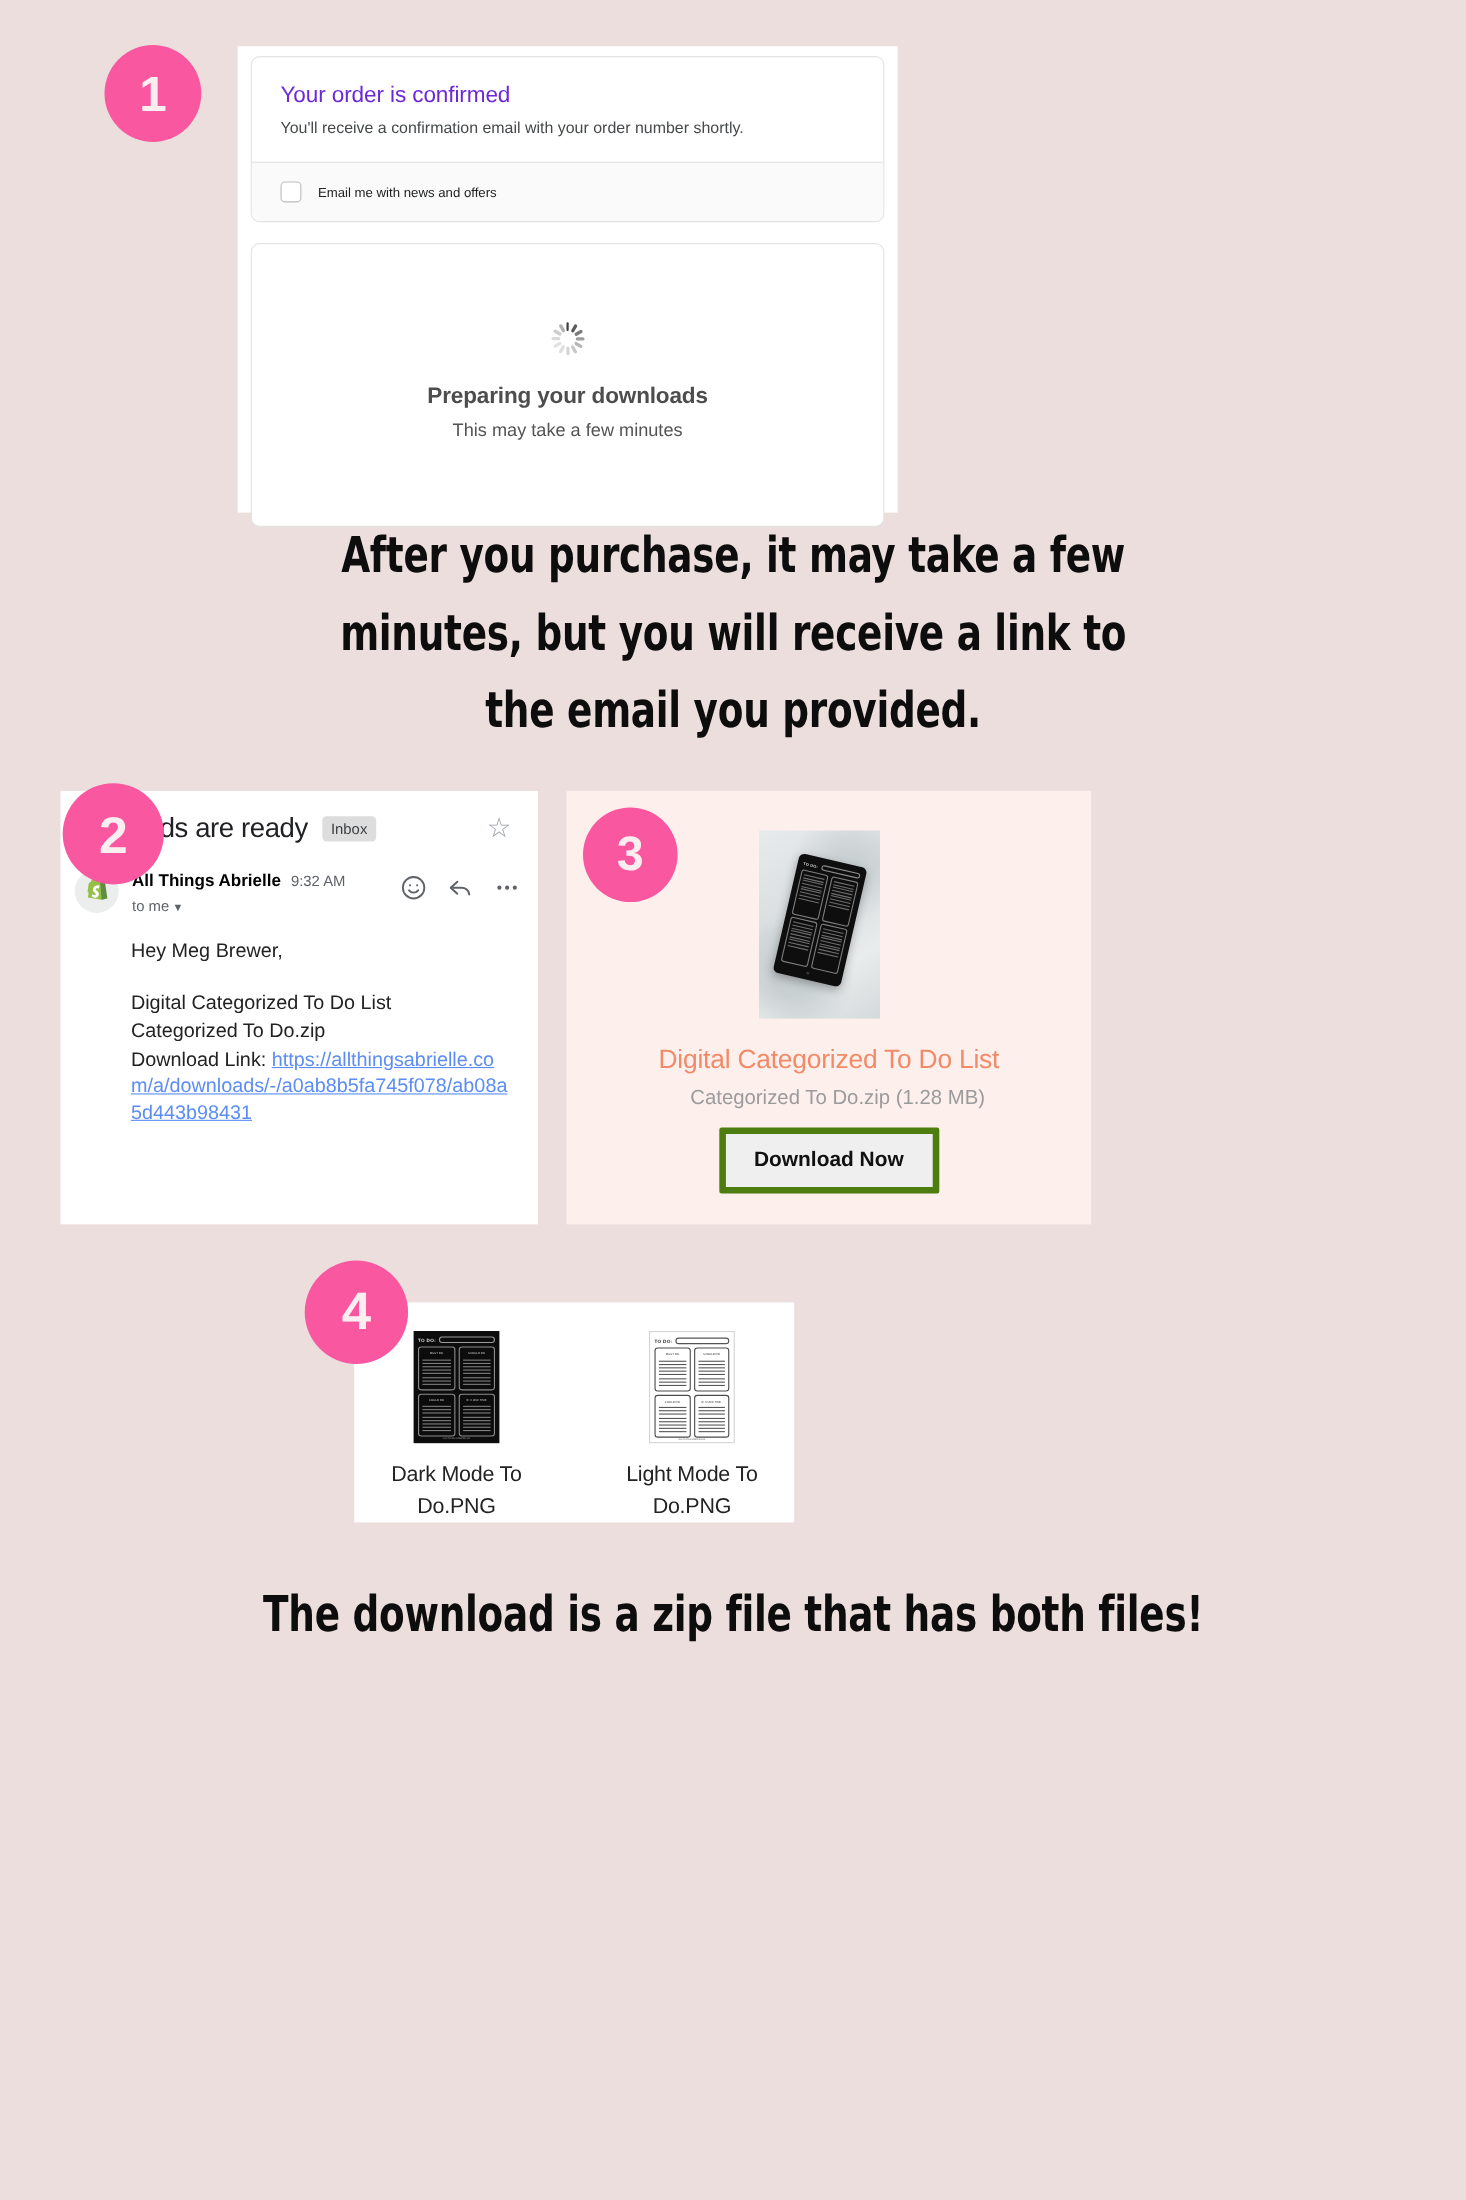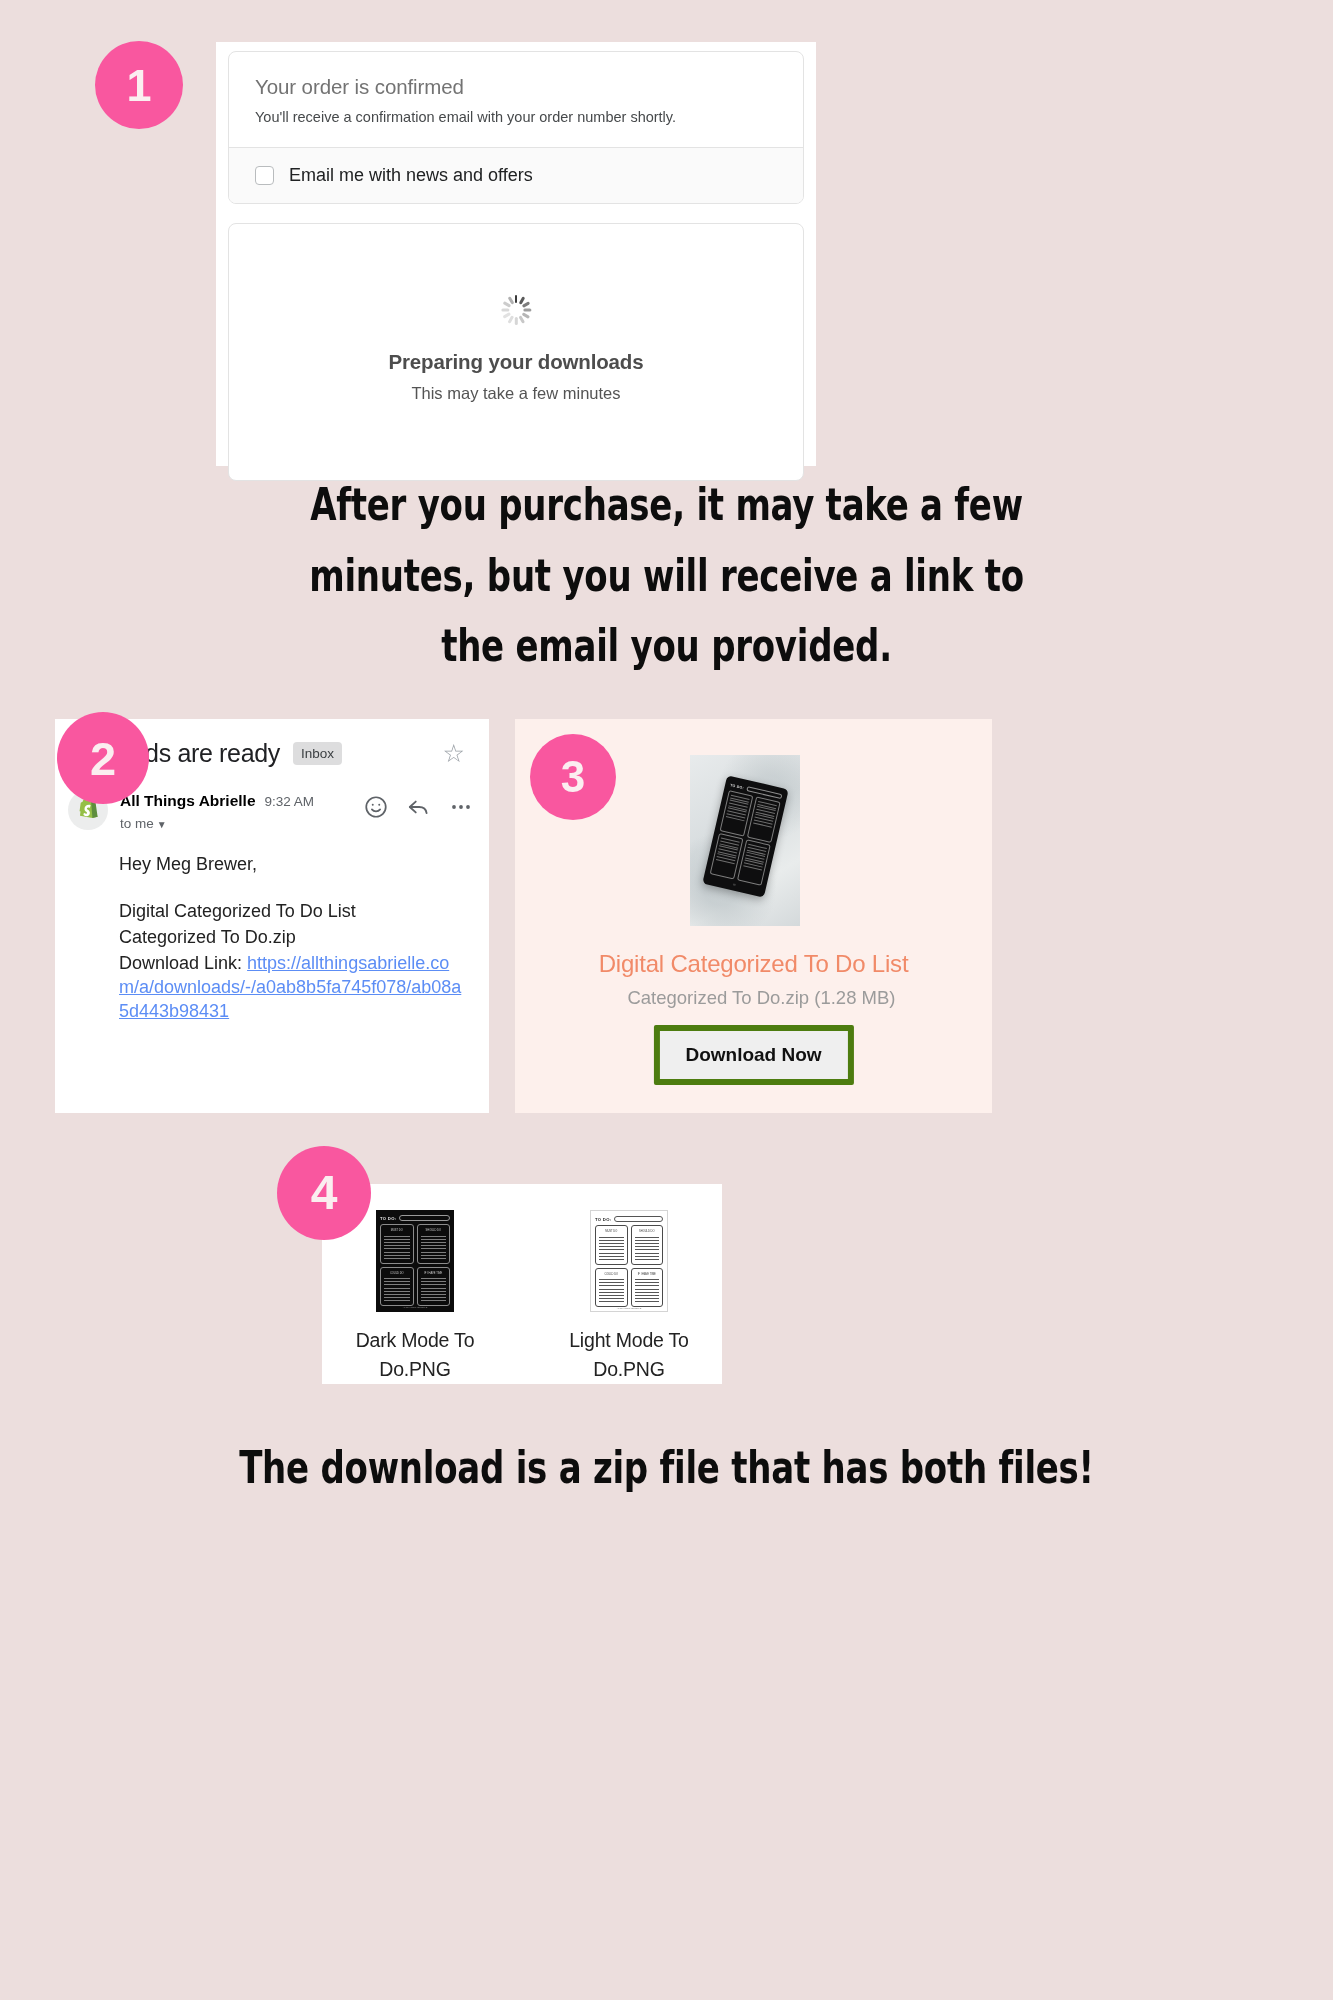--- a/index.html
+++ b/index.html
@@ -39,35 +39,35 @@
   }
   .s1-card {
     border: 1px solid #e3e3e3;
     border-radius: 8px;
     background: #ffffff;
     overflow: hidden;
   }
   #s1-card-order { margin-top: 9px; }
   .s1-order-top { padding: 23px 26px 22px 26px; }
   .s1-title {
-    font-size: 20.5px; color: #737373; letter-spacing: -0.1px;
+    font-size: 20.5px; color: #6d28d9; letter-spacing: -0.1px;
     margin-bottom: 10px;
   }
   .s1-sub { font-size: 14.5px; color: #46494b; }
   .s1-order-bottom {
     border-top: 1px solid #e3e3e3;
     background: #fafafa;
     padding: 17px 26px;
     display: flex; align-items: center; gap: 15px;
   }
   .s1-checkbox {
     width: 19px; height: 19px; border: 1.5px solid #b9bcbe;
     border-radius: 4px; background: #fff; flex: none;
   }
-  .s1-check-label { font-size: 18px; color: #202223; }
+  .s1-check-label { font-size: 12px; color: #202223; }
 
   #s1-card-dl {
     margin-top: 19px;
     height: 258px;
     display: flex; flex-direction: column;
     align-items: center; justify-content: center;
     text-align: center;
     padding: 0 30px;
   }
   .spinner { width: 30px; height: 30px; position: relative; margin-bottom: 25px; }

